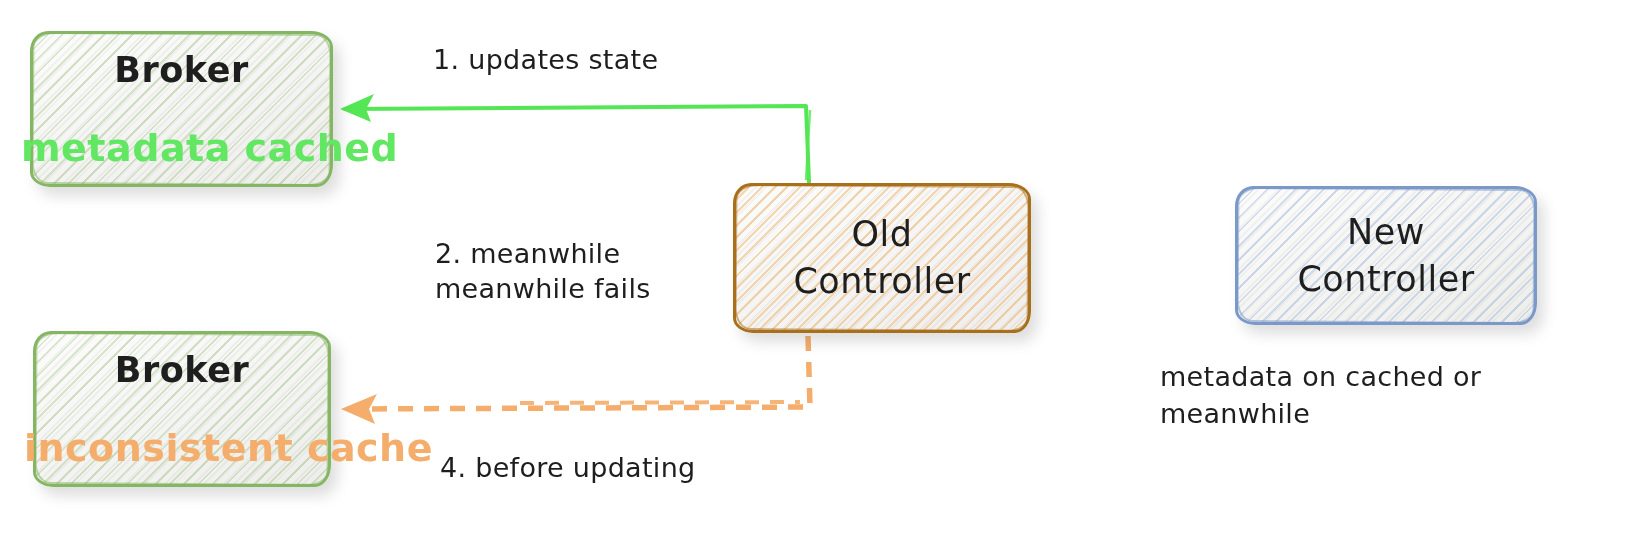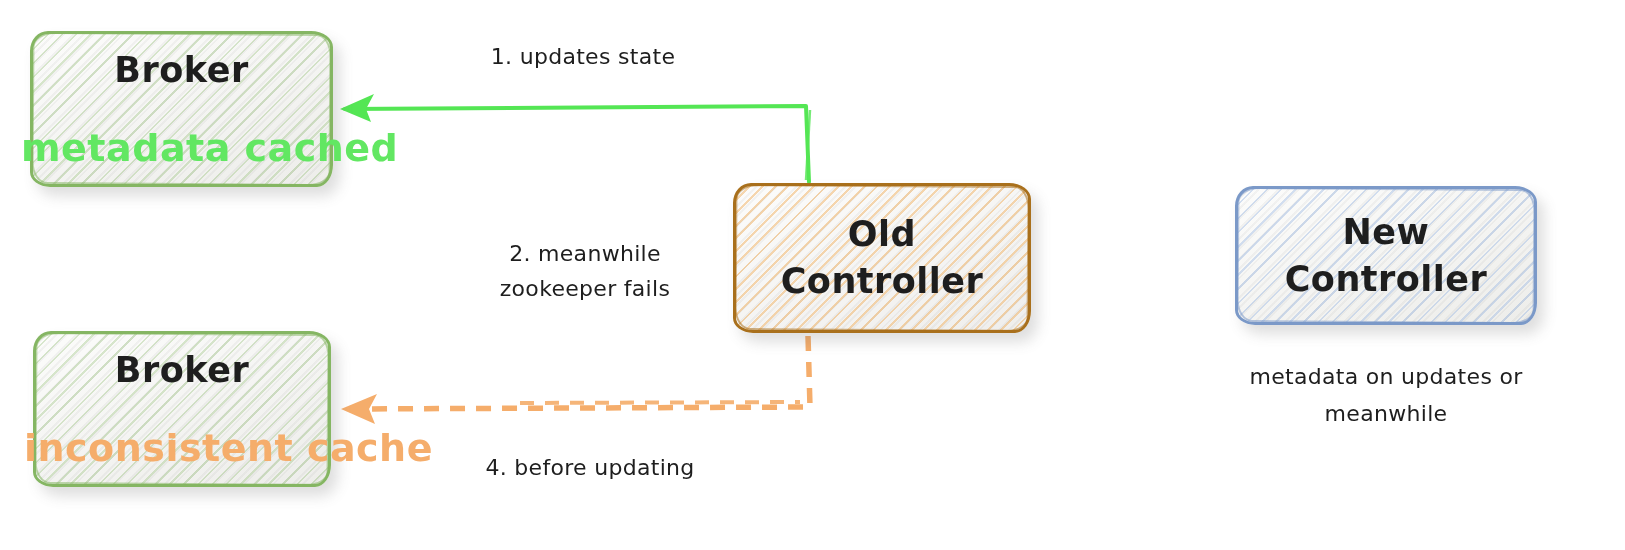--- a/index.html
+++ b/index.html
@@ -59,24 +59,24 @@
   }
   .node-sub{
     position:absolute;left:-12px;right:-12px;top:92px;height:44px;line-height:44px;
     text-align:center;font-size:38px;font-weight:700;letter-spacing:.5px;
     white-space:nowrap;
   }
   .sub-green{color:var(--broker-subtitle-green);}
   .sub-orange{color:var(--broker-subtitle-orange);}
 
   .node.centered{display:flex;flex-direction:column;align-items:center;justify-content:center;}
-  .node.centered .line{font-size:35px;font-weight:700;line-height:47px;text-align:center;letter-spacing:.5px;}
+  .node.centered .line{font-size:35px;font-weight:400;line-height:47px;text-align:center;letter-spacing:.5px;}
 
   
-  .label{position:absolute;text-align:center;font-size:22px;color:var(--ink);letter-spacing:.3px;}
+  .label{position:absolute;text-align:left;font-size:27px;color:var(--ink);letter-spacing:.3px;}
   .label .l{display:block;}
 
   svg.wires{position:absolute;left:0;top:0;width:1625px;height:550px;pointer-events:none;}
 </style>
 </head>
 <body>
 
 <div class="canvas">
 
   <svg class="wires" viewBox="0 0 1625 550">
@@ -111,25 +111,25 @@
 
   <div class="node blue centered" style="left:1235px;top:186px;width:302px;height:139px">
     <div class="line">New</div>
     <div class="line">Controller</div>
   </div>
 
   <div class="label" style="left:433px;top:44px;width:300px">1. updates state</div>
 
   <div class="label" style="left:435px;top:236px;width:300px;line-height:35px">
     <span class="l">2. meanwhile</span>
-    <span class="l">zookeeper fails</span>
+    <span class="l">meanwhile fails</span>
   </div>
 
   <div class="label" style="left:440px;top:450px;width:300px;line-height:36px">
     <span class="l">4. before updating</span>
   </div>
 
   <div class="label" style="left:1160px;top:358px;width:452px;line-height:37px">
-    <span class="l">metadata on updates or</span>
+    <span class="l">metadata on cached or</span>
     <span class="l">meanwhile</span>
   </div>
 
 </div>
 
 </body></html>

